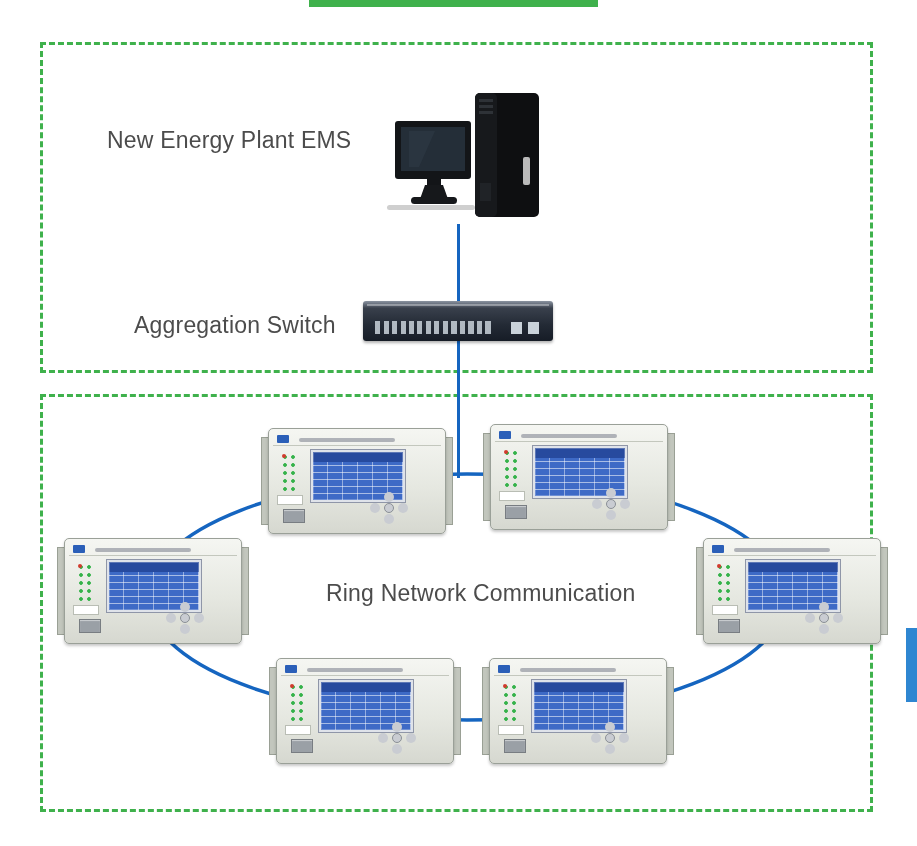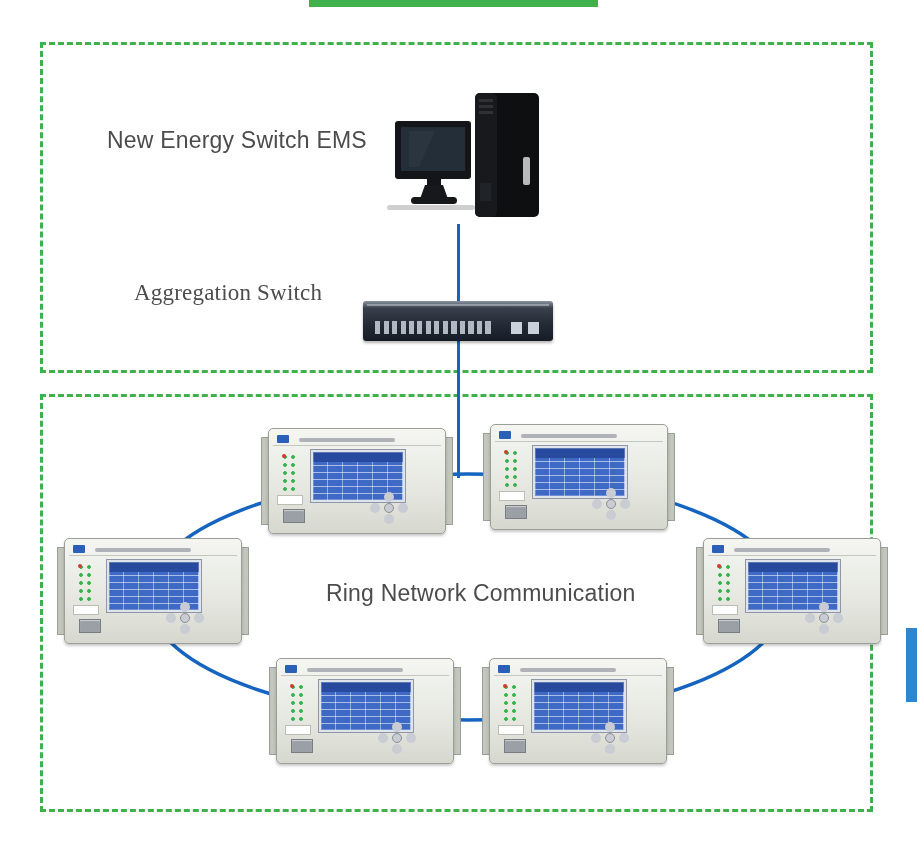--- a/index.html
+++ b/index.html
@@ -12,21 +12,21 @@
   .dashed-box { position:absolute; border:3px dashed var(--boundary-green,#3fb14c); background:transparent; }
   .box-station { left:40px; top:42px; width:833px; height:331px; }
   .box-ring    { left:40px; top:394px; width:833px; height:418px; }
 
   .top-strip   { position:absolute; left:309px; top:0; width:289px; height:7px; background:var(--boundary-green,#3fb14c); }
   .right-strip { position:absolute; right:0; top:628px; width:11px; height:74px; background:var(--edge-strip-blue,#2e86d1); }
 
   
   .diagram-label { position:absolute; color:var(--label-gray,#4c4c4c); font-size:23px; letter-spacing:.2px; white-space:nowrap; z-index:3; }
   .label-ems    { left:107px; top:127px; }
-  .label-switch { left:134px; top:280px;font-family:Liberation Serif, serif; }
+  .label-switch { left:134px; top:312px; }
   .label-ring   { left:286px; top:580px;margin-left:40px; }
 
   
   .vline { position:absolute; width:3px; background:var(--link-blue,#1565c0); z-index:1; }
   .vline-1 { left:457px; top:224px; height:80px; }
   .vline-2 { left:457px; top:341px; height:137px; }
   .ring-svg { position:absolute; left:0; top:0; z-index:1; pointer-events:none; }
 
   
   .computer { position:absolute; left:385px; top:85px; z-index:2; }
@@ -84,21 +84,21 @@
 
 <div class="canvas">
 
   <div class="top-strip"></div>
   <div class="right-strip"></div>
 
   <div class="dashed-box box-station"></div>
 
   <div class="dashed-box box-ring"></div>
 
-  <div class="diagram-label label-ems">New Energy Switch EMS</div>
+  <div class="diagram-label label-ems">New Energy Plant EMS</div>
   <div class="diagram-label label-switch">Aggregation Switch</div>
   <div class="diagram-label label-ring">Ring Network Communication</div>
 
   <div class="vline vline-1"></div>
   <div class="vline vline-2"></div>
 
   <svg class="ring-svg" width="917" height="846" viewBox="0 0 917 846">
     <ellipse cx="467" cy="597" rx="319" ry="123" fill="none" style="stroke:var(--link-blue,#1565c0); stroke-width:3.5"></ellipse>
   </svg>
 

